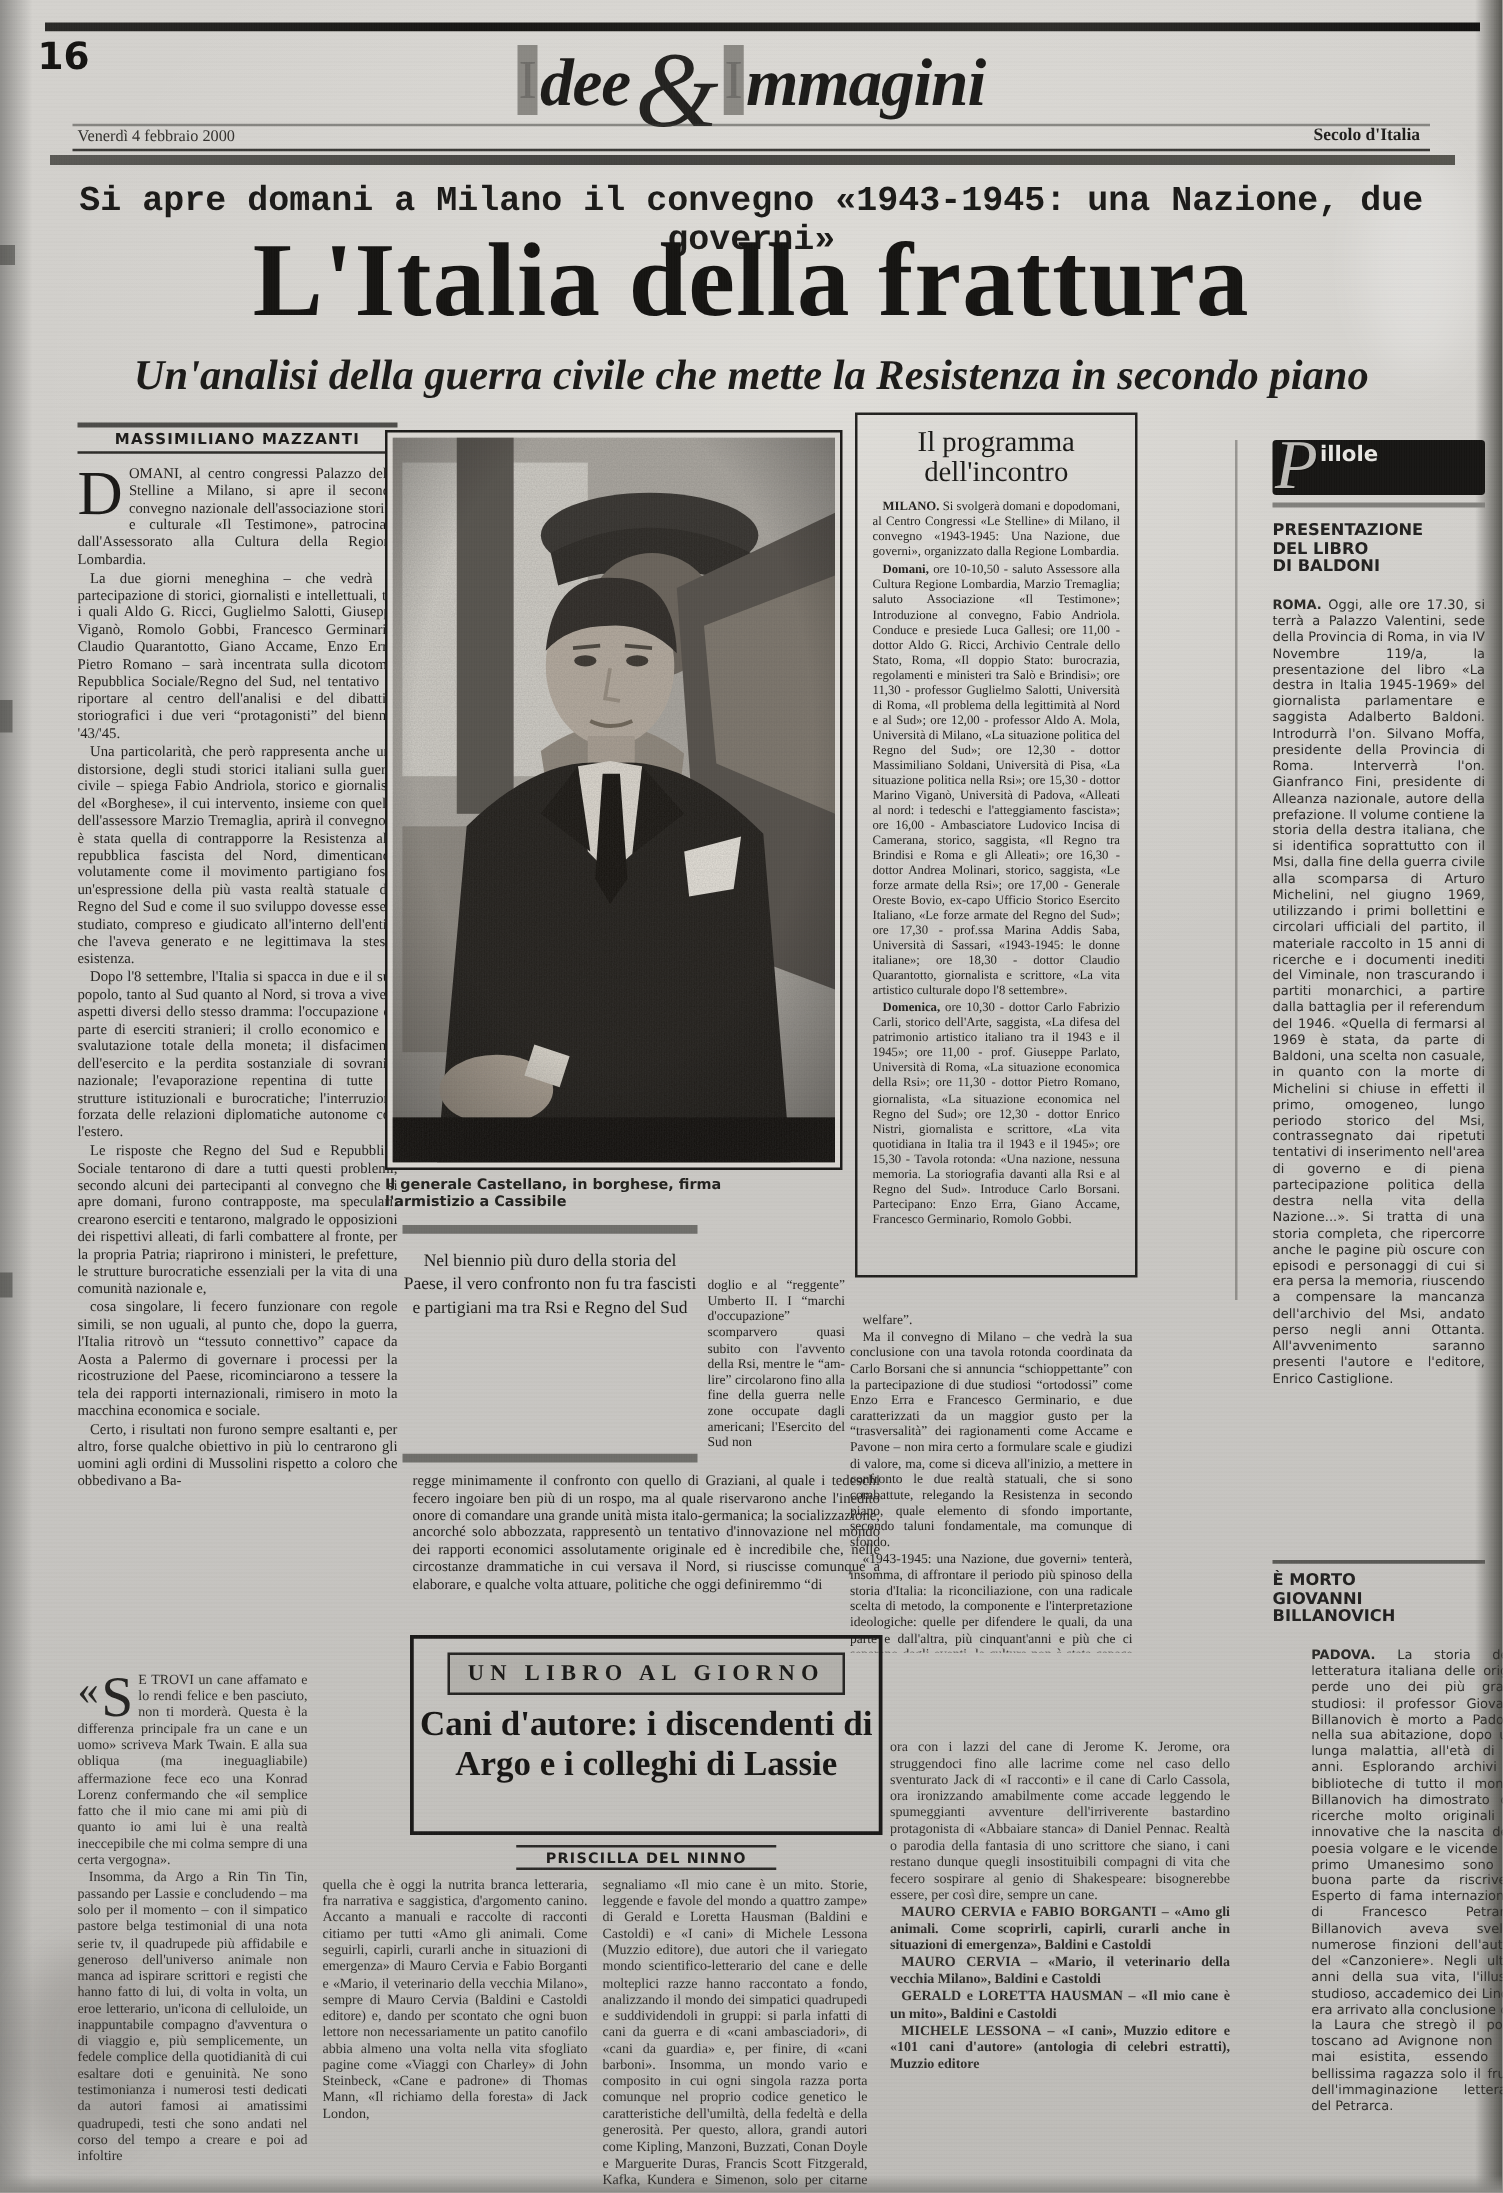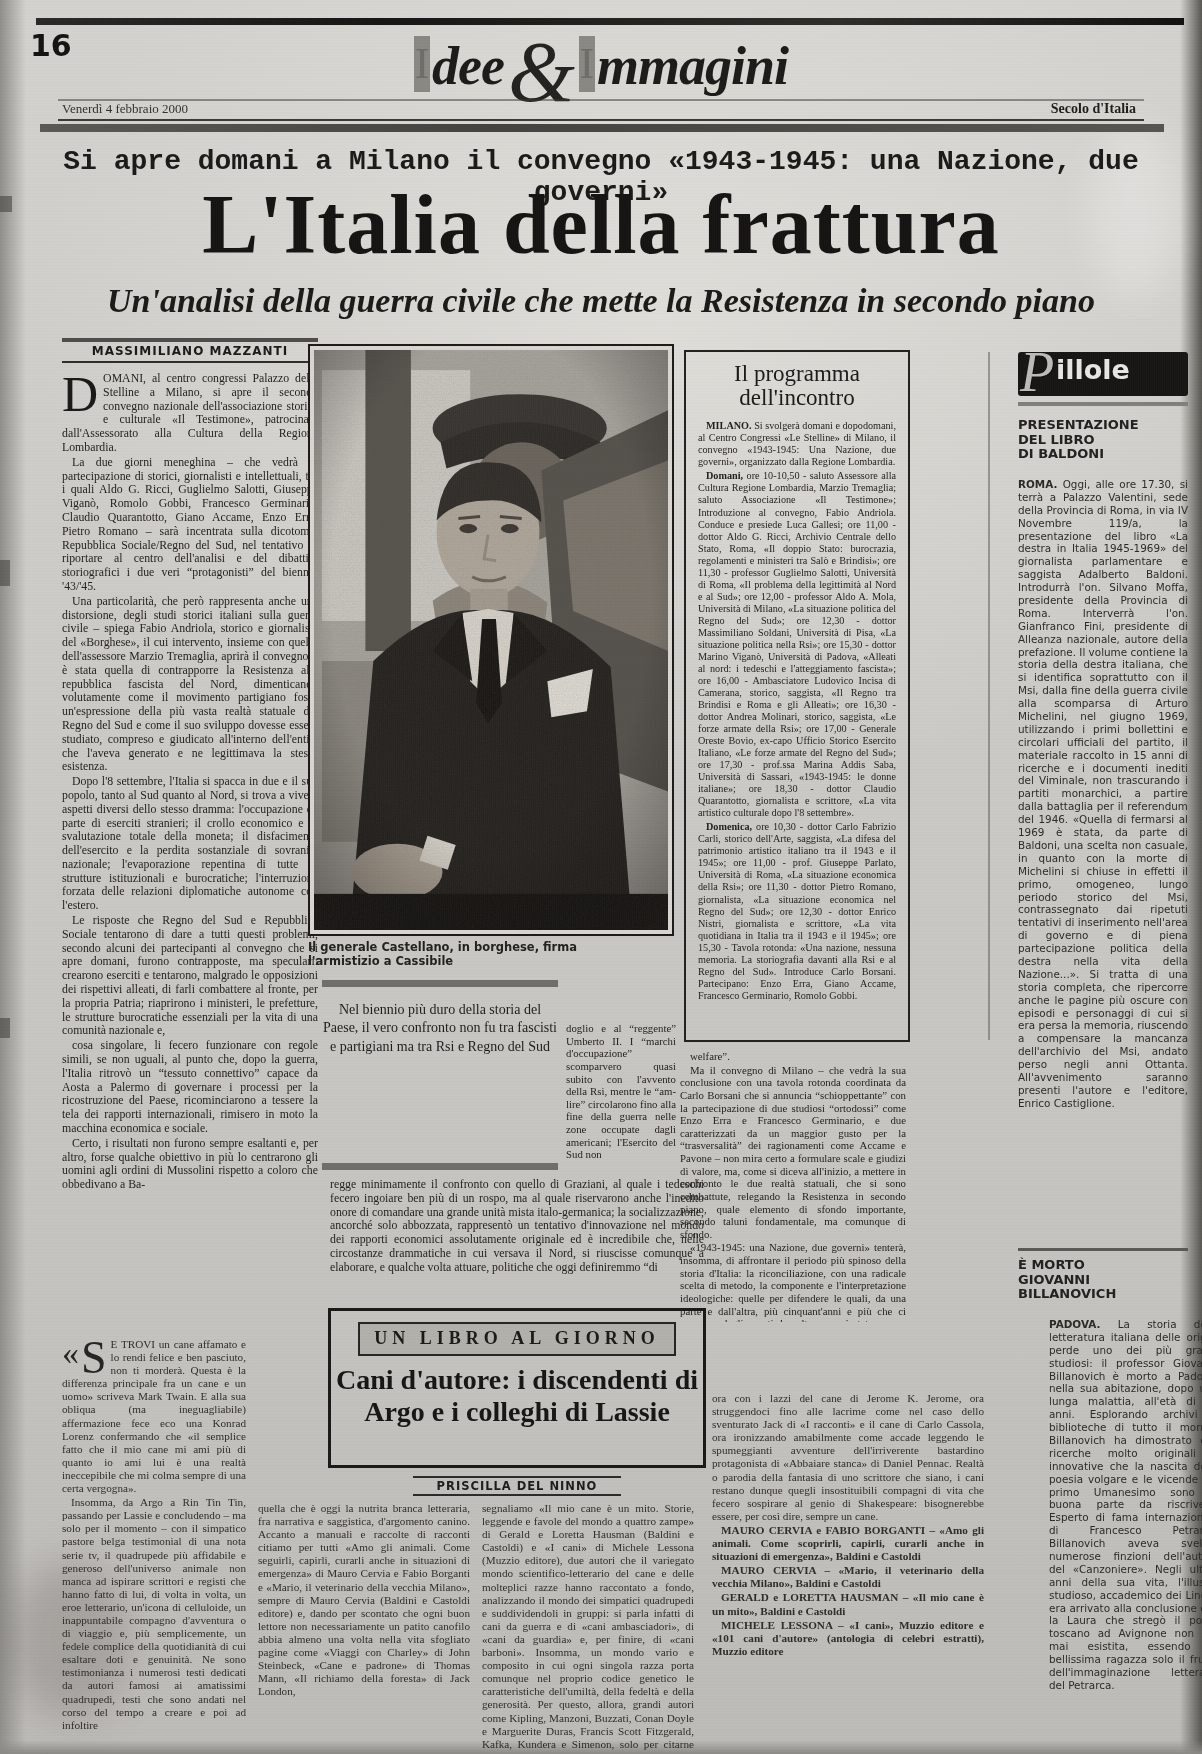--- a/index.html
+++ b/index.html
@@ -48,29 +48,29 @@
   .caption{position:absolute;left:308px;top:940px;width:330px;font-family:"DejaVu Sans",sans-serif;font-weight:bold;font-size:11.5px;color:#23221f;}
 
   .pullquote{position:absolute;left:322px;top:980px;width:236px;height:162px;border-top:7px solid #6f6e6a;border-bottom:7px solid #6f6e6a;
     padding-top:14px;text-align:center;font-size:14px;line-height:1.32;color:#1d1c1a;}
   .col-mid-narrow{position:absolute;left:566px;top:1022px;width:110px;height:148px;overflow:hidden;font-size:10.8px;line-height:1.17;text-align:justify;}
   .wide-tail{position:absolute;left:330px;top:1178px;width:374px;height:124px;overflow:hidden;font-size:11.8px;line-height:1.17;text-align:justify;}
   .col-b{position:absolute;left:680px;top:1050px;width:226px;height:272px;overflow:hidden;font-size:10.8px;line-height:1.17;text-align:justify;}
   .col-b p{margin:0 0 1px;text-indent:10px;}
 
   
-  .program-box{position:absolute;left:684px;top:350px;width:226px;height:692px;border:2px solid #22211f;padding:10px 12px;box-sizing:border-box;overflow:hidden;}
+  .program-box{position:absolute;left:684px;top:330px;width:226px;height:692px;border:2px solid #22211f;padding:10px 12px;box-sizing:border-box;overflow:hidden;}
   .program-title{text-align:center;font-size:23px;line-height:1.05;color:#1b1a18;margin-bottom:10px;}
   .program-box p{margin:0 0 2px;font-size:10.2px;line-height:1.18;text-align:justify;text-indent:8px;}
   .plead{font-weight:bold;}
   .vrule{position:absolute;left:988px;top:352px;width:2px;height:688px;background:#57565280;}
 
   
   .pillole-banner{position:absolute;left:1018px;top:352px;width:170px;height:44px;background:#171614;border-radius:3px;}
-  .pillole-banner .logo-rest{position:absolute;left:38px;top:2px;color:#e8e6e2;font-family:"DejaVu Sans",sans-serif;font-weight:bold;font-size:27px;}
+  .pillole-banner .logo-rest{position:absolute;left:38px;top:2px;color:#e8e6e2;font-family:"DejaVu Sans",sans-serif;font-weight:bold;font-size:17px;}
   .pillole-banner .logo-p{position:absolute;left:2px;top:-12px;font-style:italic;font-size:56px;color:#bdbbb6;text-shadow:1px 1px 0 #11100e;}
   .pillole-rule{position:absolute;left:1018px;top:402px;width:170px;height:4px;background:#807f7b;}
   .pillole-head{position:absolute;left:1018px;width:172px;font-family:"DejaVu Sans",sans-serif;font-weight:bold;font-size:13px;line-height:1.12;color:#222120;white-space:pre-line;}
   .ph1{top:418px;} .ph2{top:1258px;}
   .pillole-body{position:absolute;left:1018px;width:170px;overflow:hidden;font-family:"DejaVu Sans",sans-serif;font-size:10.4px;line-height:1.24;color:#2b2a27;text-align:justify;}
   .pb1{top:478px;height:766px;} .pb2{top:1318px;height:428px;margin-left:31px;}
   .slead{font-weight:bold;}
   .pillole-div{position:absolute;left:1018px;top:1248px;width:170px;height:3px;background:#5a5955;}
 
   

